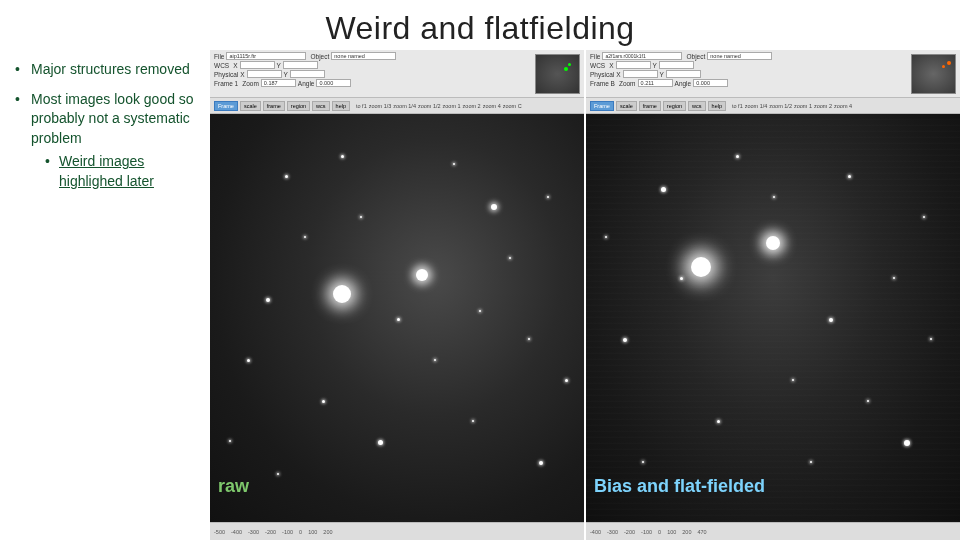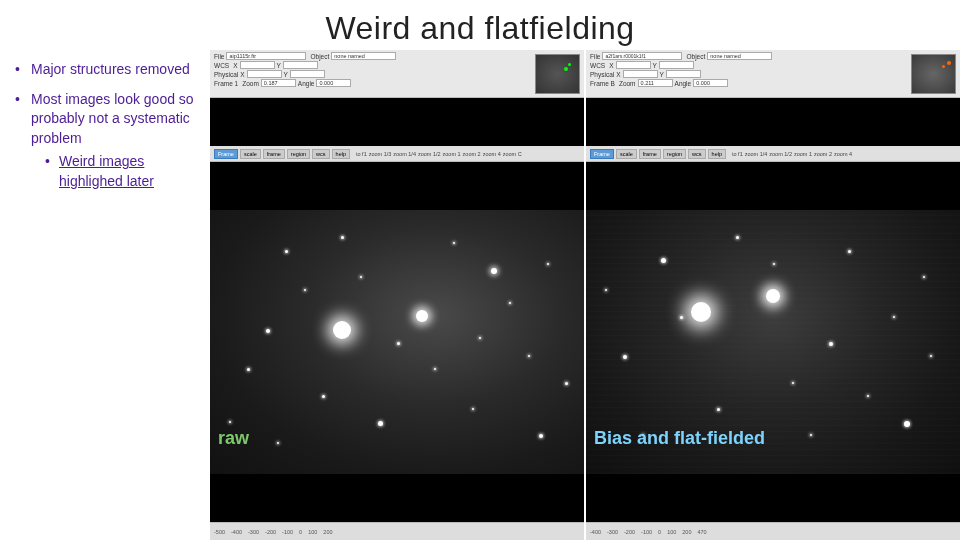--- a/index.html
+++ b/index.html
@@ -23,21 +23,21 @@
     }
 
     
     #left-panel {
       position: absolute;
       left: 0;
       top: 50px;
       width: 210px;
       padding: 10px 10px 10px 15px;
       font-size: 14px;
-      color: #4c1d95;
+      color: #14532d;
     }
 
     #left-panel ul {
       list-style: none;
       padding: 0;
     }
 
     #left-panel > ul > li {
       margin-bottom: 10px;
       padding-left: 16px;
@@ -81,21 +81,20 @@
       display: flex;
       gap: 2px;
     }
 
     .image-panel {
       flex: 1;
       display: flex;
       flex-direction: column;
       position: relative;
       background: #000;
-      gap: 48px;
     }
 
     
     .toolbar-strip {
       height: 48px;
       background: #e8e8e8;
       border-bottom: 1px solid #bbb;
       display: flex;
       flex-direction: column;
       padding: 2px 4px;

